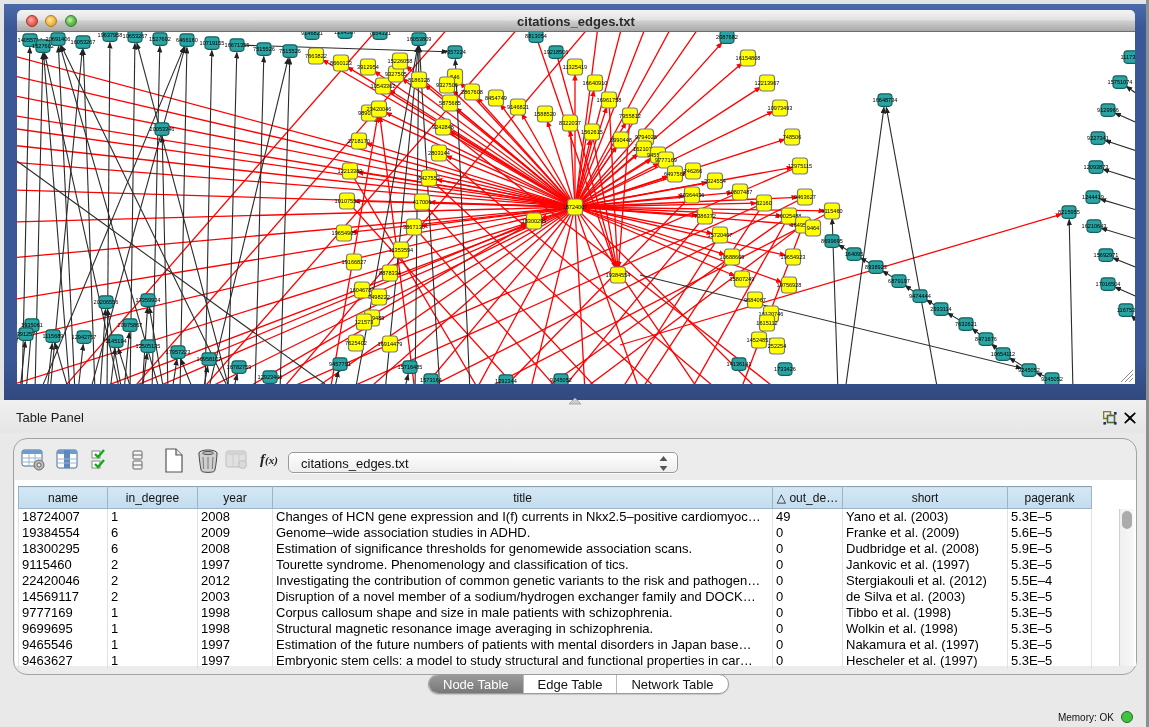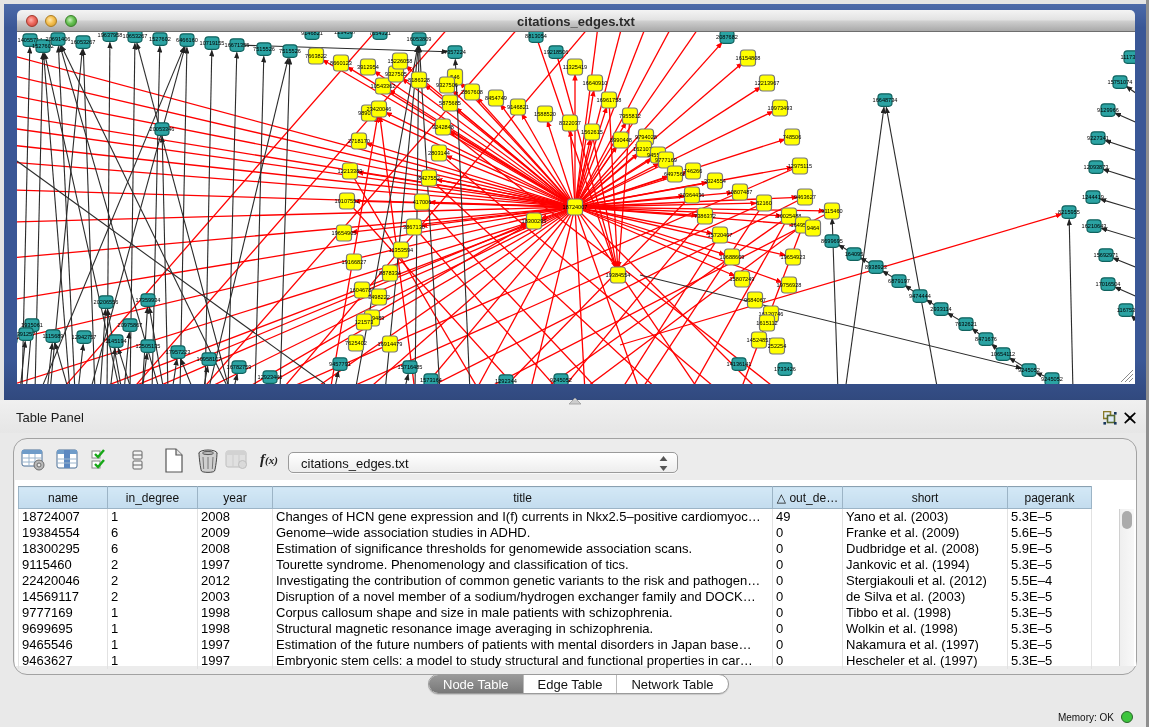--- a/index.html
+++ b/index.html
@@ -658,21 +658,21 @@
               <td class="c4">0</td>
               <td class="c5">Dudbridge et al. (2008)</td>
               <td class="c6">5.9E–5</td>
             </tr>
             <tr>
               <td class="c0">9115460</td>
               <td class="c1">2</td>
               <td class="c2">1997</td>
               <td class="c3">Tourette syndrome. Phenomenology and classification of tics.</td>
               <td class="c4">0</td>
-              <td class="c5">Jankovic et al. (1994)</td>
+              <td class="c5">Jankovic et al. (1997)</td>
               <td class="c6">5.3E–5</td>
             </tr>
             <tr>
               <td class="c0">22420046</td>
               <td class="c1">2</td>
               <td class="c2">2012</td>
               <td class="c3">Investigating the contribution of common genetic variants to the risk and pathogen…</td>
               <td class="c4">0</td>
               <td class="c5">Stergiakouli et al. (2012)</td>
               <td class="c6">5.5E–4</td>

